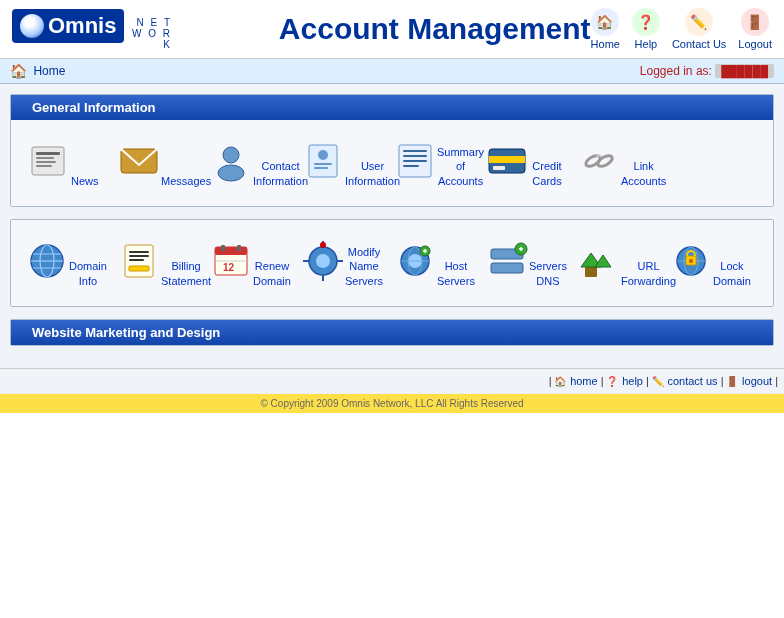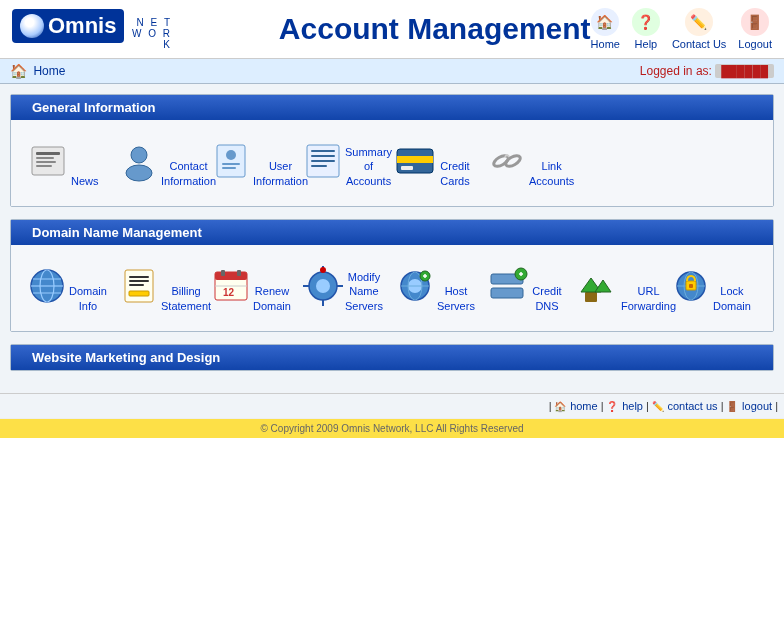--- a/index.html
+++ b/index.html
@@ -255,20 +255,29 @@
               <rect x="6" y="8" width="32" height="28" rx="2" fill="#e8e8e8" stroke="#999"></rect>
               <rect x="10" y="13" width="24" height="3" rx="1" fill="#666"></rect>
               <rect x="10" y="18" width="18" height="2" rx="1" fill="#888"></rect>
               <rect x="10" y="22" width="20" height="2" rx="1" fill="#888"></rect>
               <rect x="10" y="26" width="16" height="2" rx="1" fill="#888"></rect>
             </svg>
           </div>
           <span class="icon-label">News</span>
         </div>
 
+        <div class="icon-item">
+          <div class="icon-img">
+            <svg class="svg-icon" viewBox="0 0 44 44">
+              <rect x="4" y="10" width="36" height="24" rx="3" fill="#cc9933" stroke="#996600"></rect>
+              <polyline points="4,10 22,26 40,10" fill="none" stroke="#fff" stroke-width="2"></polyline>
+            </svg>
+          </div>
+          <span class="icon-label">Messages</span>
+        </div>
 
         <div class="icon-item">
           <div class="icon-img">
             <svg class="svg-icon" viewBox="0 0 44 44">
               <circle cx="22" cy="16" r="8" fill="#6699cc" stroke="#336699"></circle>
               <ellipse cx="22" cy="34" rx="13" ry="8" fill="#6699cc" stroke="#336699"></ellipse>
             </svg>
           </div>
           <span class="icon-label">Contact<br>Information</span>
         </div>
@@ -318,23 +327,20 @@
             </svg>
           </div>
           <span class="icon-label">Link Accounts</span>
         </div>
 
       </div>
     </div>
   </div>
 
   <div class="section-panel">
-    <div class="section-header">
-      <span>Domain Name Management</span>
-    </div>
     <div class="section-content">
       <div class="icon-grid">
 
         <div class="icon-item">
           <div class="icon-img">
             <svg class="svg-icon" viewBox="0 0 44 44">
               <circle cx="22" cy="22" r="16" fill="#4488cc" stroke="#2255aa" stroke-width="1.5"></circle>
               <ellipse cx="22" cy="22" rx="7" ry="16" fill="none" stroke="#99ccff" stroke-width="1.2"></ellipse>
               <line x1="6" y1="22" x2="38" y2="22" stroke="#99ccff" stroke-width="1.2"></line>
               <line x1="8" y1="15" x2="36" y2="15" stroke="#99ccff" stroke-width="1"></line>
@@ -401,21 +407,21 @@
         <div class="icon-item">
           <div class="icon-img">
             <svg class="svg-icon" viewBox="0 0 44 44">
               <rect x="6" y="10" width="32" height="10" rx="2" fill="#6699cc" stroke="#336699"></rect>
               <rect x="6" y="24" width="32" height="10" rx="2" fill="#6699cc" stroke="#336699"></rect>
               <circle cx="36" cy="10" r="6" fill="#33aa33" stroke="#226622"></circle>
               <line x1="34" y1="10" x2="38" y2="10" stroke="#fff" stroke-width="1.5"></line>
               <line x1="36" y1="8" x2="36" y2="12" stroke="#fff" stroke-width="1.5"></line>
             </svg>
           </div>
-          <span class="icon-label">Credit DNS</span>
+          <span class="icon-label">Servers DNS</span>
         </div>
 
         <div class="icon-item">
           <div class="icon-img">
             <svg class="svg-icon" viewBox="0 0 44 44">
               <rect x="8" y="28" width="12" height="10" rx="1" fill="#8B6914"></rect>
               <polygon points="14,28 4,28 14,14 24,28" fill="#33aa33" stroke="#226622"></polygon>
               <polygon points="26,28 18,28 26,16 34,28" fill="#33aa33" stroke="#226622"></polygon>
             </svg>
           </div>

